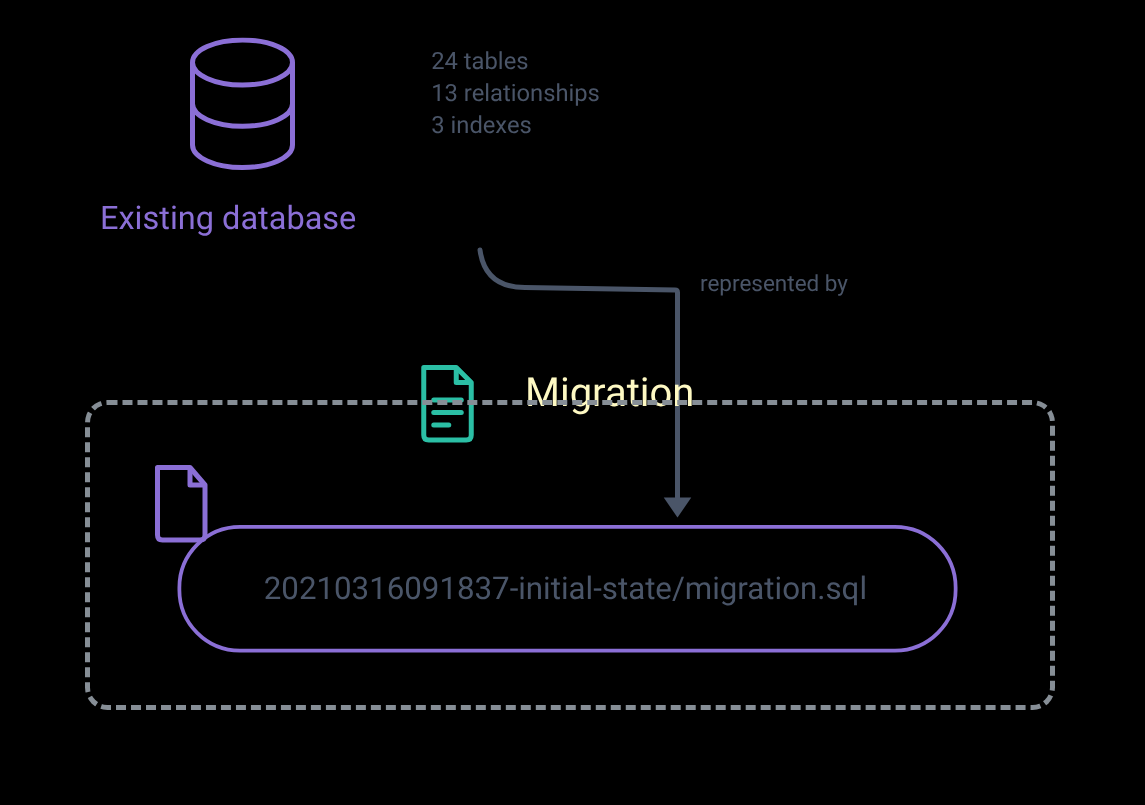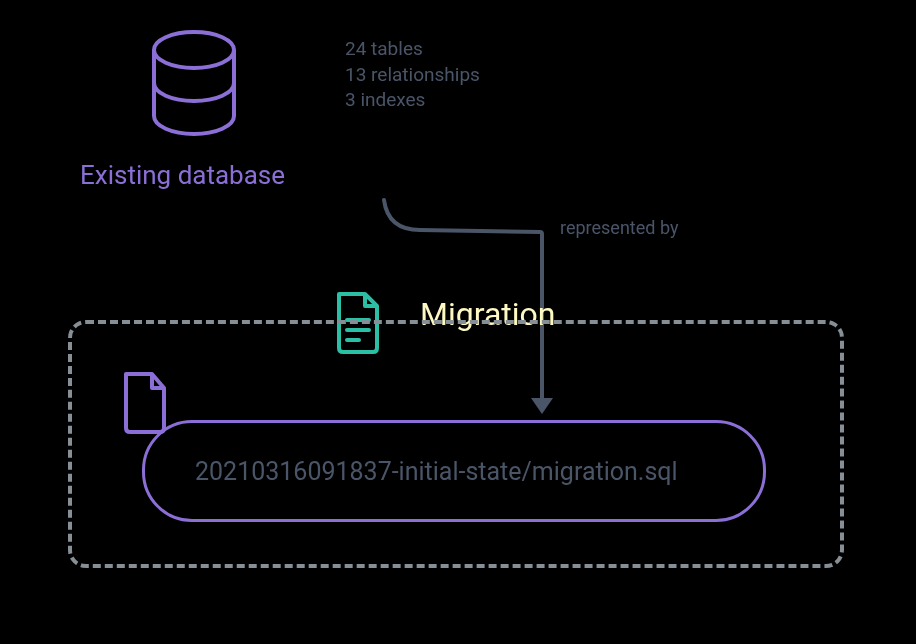--- a/index.html
+++ b/index.html
@@ -35,21 +35,21 @@
     width: 776px; height: 248px;
     border: 4px dashed #868e96; border-radius: 18px;
   }
   .file-icon { position: absolute; left: 118px; top: 370px; }
   .file-pill {
     position: absolute; left: 142px; top: 420px;
     width: 624px; height: 102px;
     border: 3px solid #8b6fd6; border-radius: 50px;
     display: flex; align-items: center; padding-left: 50px;
   }
-  .file-text { color: #4a5568; font-size: 25px; white-space: nowrap; }
+  .file-text { color: #4a5568; font-size: 25px; white-space: nowrap; margin-left: 16px; }
   .svg-layer { position: absolute; left: 0; top: 0; pointer-events: none; }
 </style>
 </head>
 <body>
 
 <div class="db-icon">
   <svg width="100" height="110" viewBox="0 0 100 110">
     <ellipse cx="50" cy="20" rx="40" ry="18" fill="none" stroke="#8b6fd6" stroke-width="4"></ellipse>
     <path d="M 10 20 L 10 86" fill="none" stroke="#8b6fd6" stroke-width="4"></path>
     <path d="M 90 20 L 90 86" fill="none" stroke="#8b6fd6" stroke-width="4"></path>

